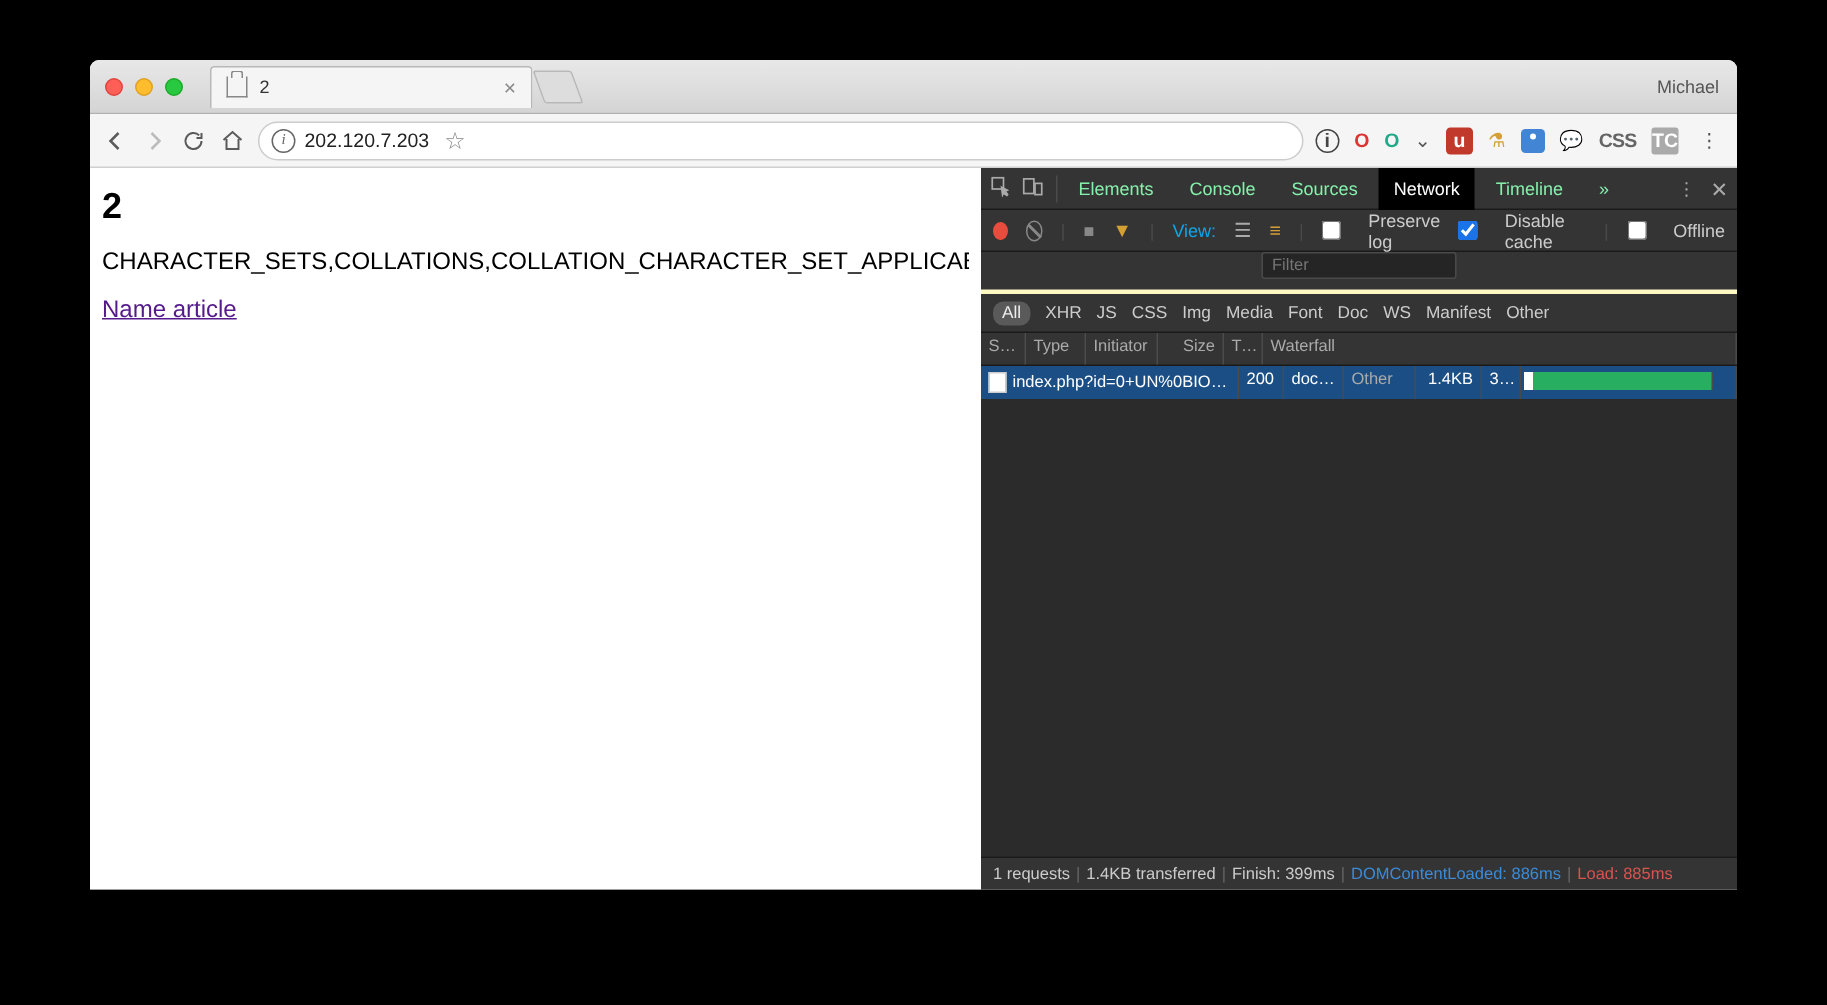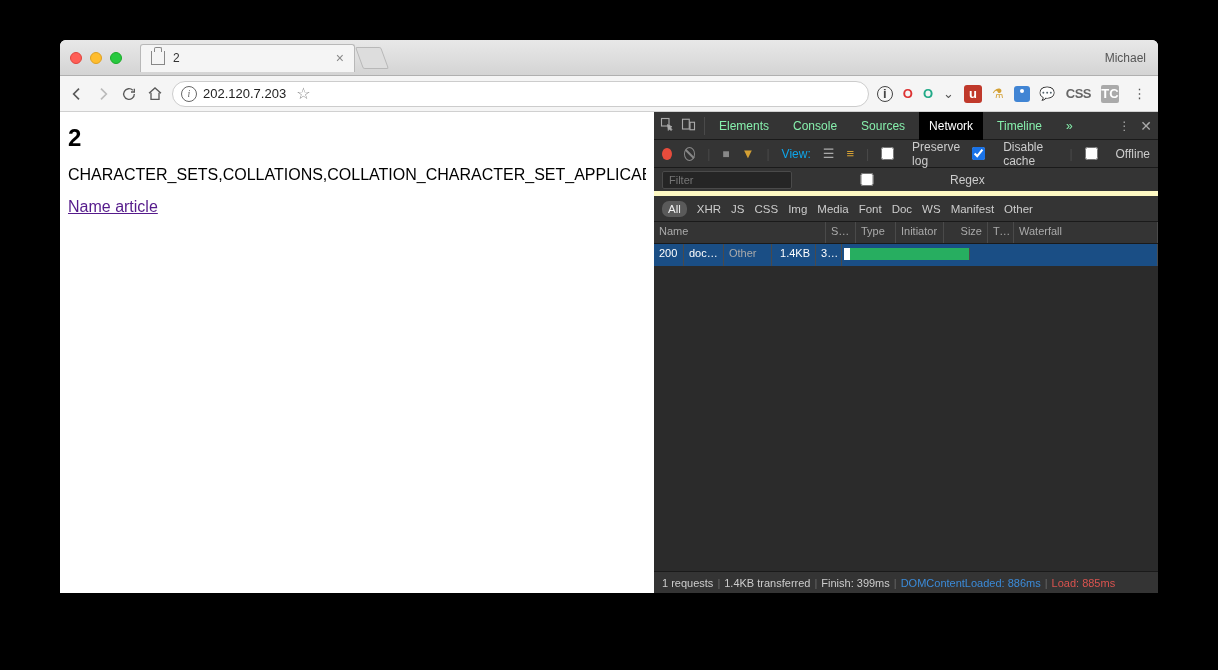--- a/index.html
+++ b/index.html
@@ -64,21 +64,21 @@
 .nosym { width:14px;height:14px;border:1.5px solid #888;border-radius:50%;position:relative;}
 .nosym::after{content:'';position:absolute;top:5px;left:-1px;right:-1px;height:1.5px;background:#888;transform:rotate(45deg);}
 .cam { color:#888;}
 .funnel { color:#d4a034; font-size:13px;}
 .viewlbl { color:#0ea5e9;}
 .viewbtn { color:#aaa; font-size:13px;}
 .viewbtn2 { color:#d4a034; font-size:13px;}
 .chk { display:flex; align-items:center; gap:18px; color:#ccc;}
 .chk input { accent-color:#1a73e8;}
 
-.dt-filter { height:28px; background:#343434; border-bottom:5px solid #fef9c3; display:flex; align-items:center; padding:0 8px; gap:10px; font-family:-apple-system,sans-serif;}
+.dt-filter { height:28px; background:#343434; border-bottom:3px solid #fef9c3; display:flex; align-items:center; padding:0 8px; gap:10px; font-family:-apple-system,sans-serif;flex-direction:column;}
 .dt-filter input { background:#252525; border:1px solid #4a4a4a; color:#ccc; padding:2px 6px; font-size:11px; width:130px; border-radius:2px;}
 
 .dt-types { height:26px; background:#343434; border-bottom:1px solid #1a1a1a; display:flex; align-items:center; padding:0 8px; gap:10px; font-family:-apple-system,sans-serif; font-size:11.5px;}
 .dt-types span { color:#ccc; cursor:pointer;}
 .dt-types .all { background:#5a5a5a; padding:2px 6px; border-radius:7px; color:#eee;}
 
 .dt-timeline { height:70px; background:#2b2b2b; border-bottom:1px solid #1a1a1a; position:relative;}
 .dt-timeline .tick { position:absolute; top:2px;}
 .dt-timeline .vbar { position:absolute; top:16px; bottom:0; width:1px;}
 .dt-timeline .redbar { background:#d9534f;}
@@ -235,30 +235,33 @@
         <span>Media</span>
         <span>Font</span>
         <span>Doc</span>
         <span>WS</span>
         <span>Manifest</span>
         <span>Other</span>
       </div>
 
 
       <div class="dt-header">
-        <div class="col-name">Name</div>
         <div class="col-st">St…</div>
         <div class="col-type">Type</div>
         <div class="col-init">Initiator</div>
         <div class="col-size">Size</div>
         <div class="col-time">Ti…</div>
         <div class="col-wf">Waterfall</div>
       </div>
 
       <div class="dt-row">
+        <div class="col-name">
+            <span class="fileicon"></span>
+            <span>index.php?id=0+UN%0BIO…</span>
+          </div>
         <div class="col-st">200</div>
         <div class="col-type">docu…</div>
         <div class="col-init">Other</div>
         <div class="col-size">1.4KB</div>
         <div class="col-time">3…</div>
         <div class="col-wf">
           <div class="wf-bar" style="left:2px;width:6px;background:#fff"></div>
           <div class="wf-bar" style="left:8px;width:120px;background:#27ae60"></div>
         </div>
       </div>

